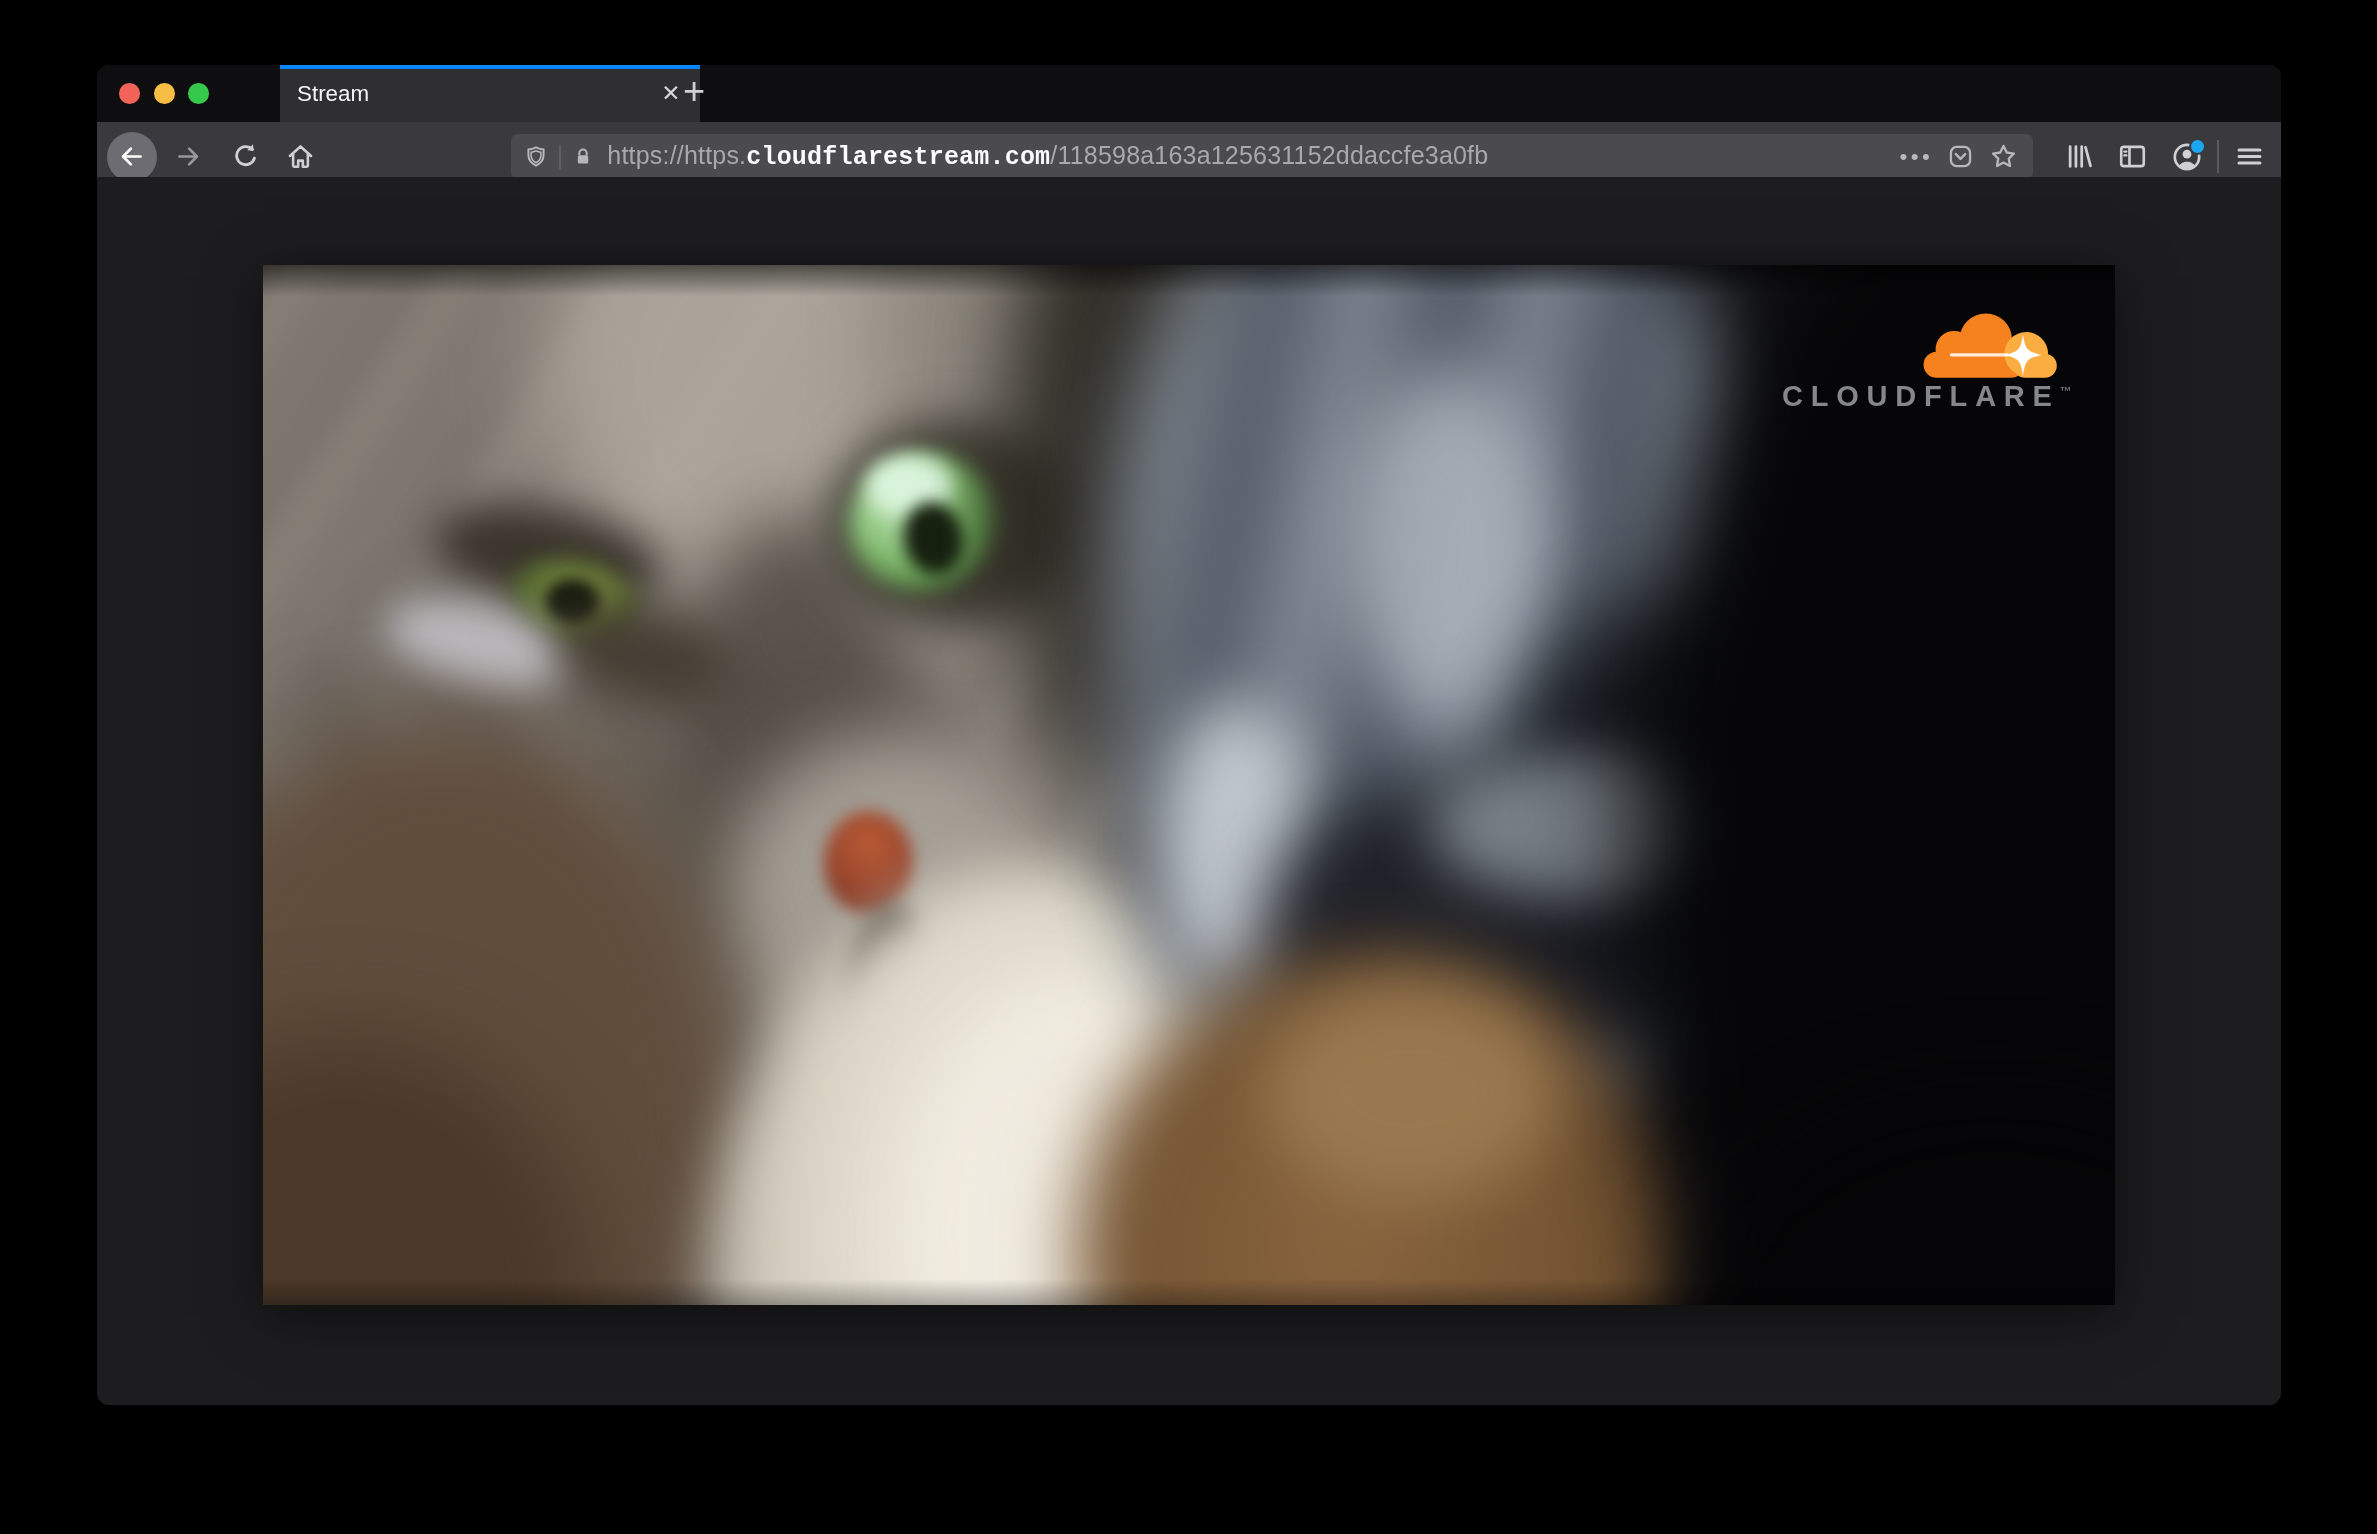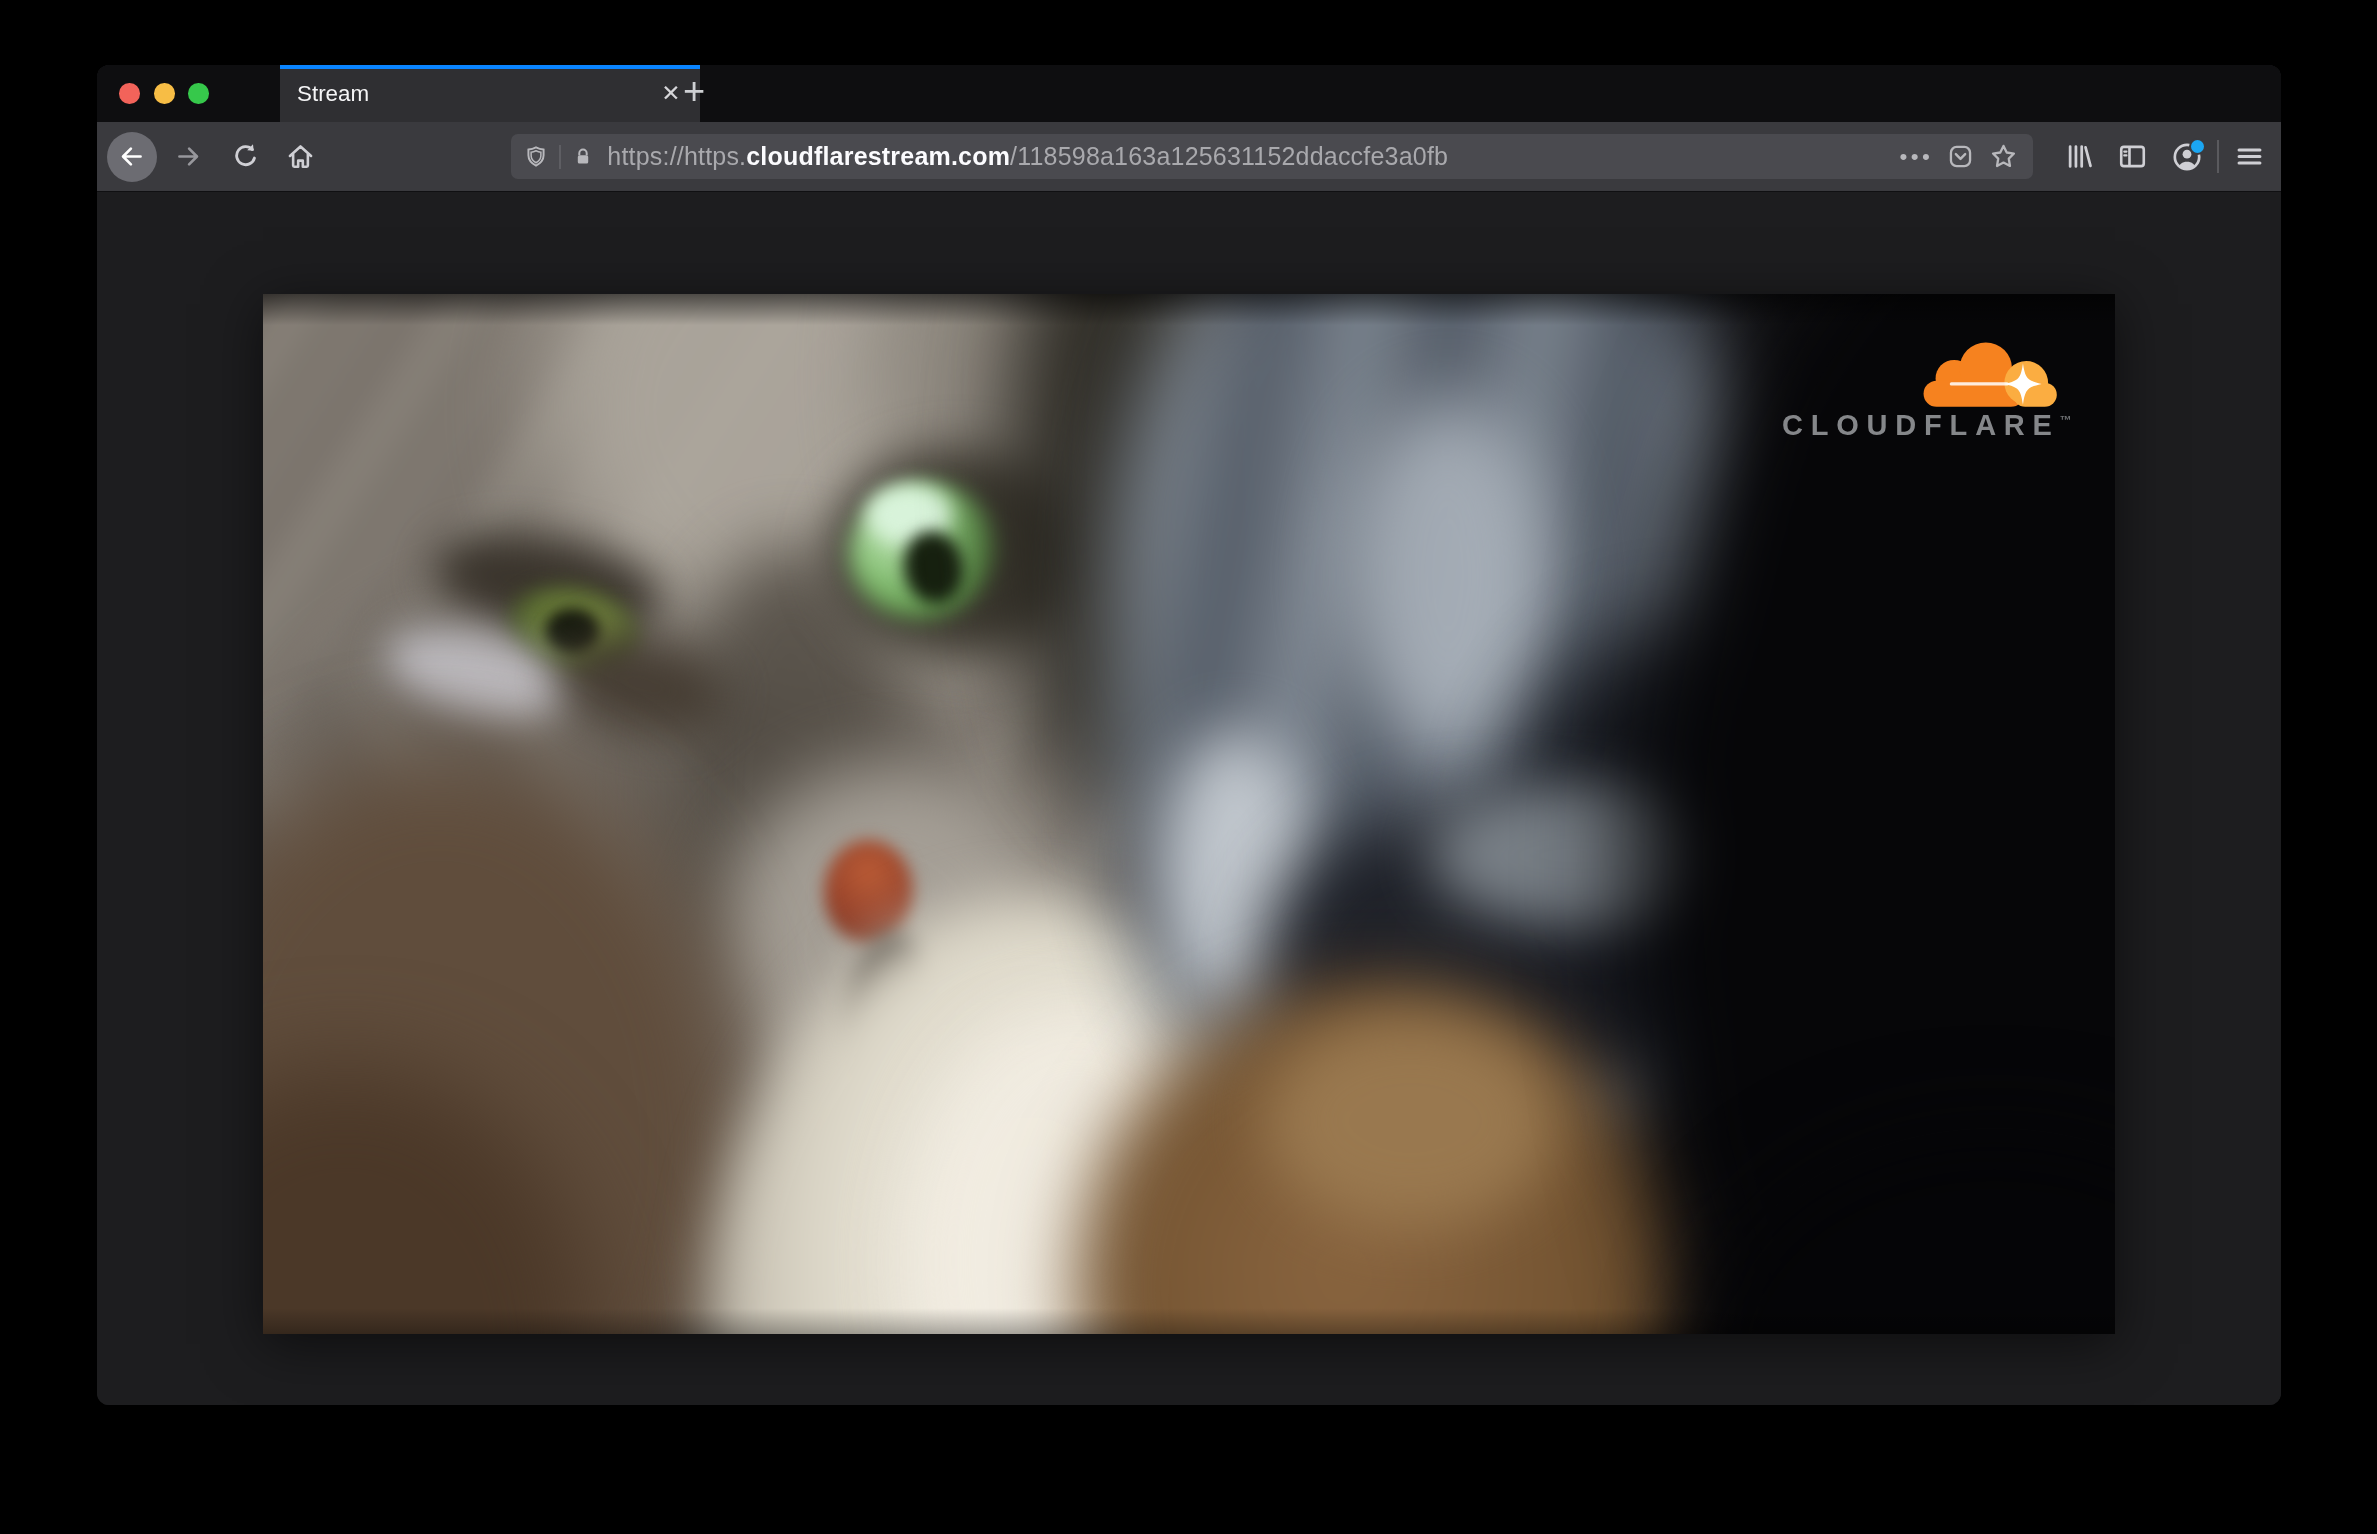--- a/index.html
+++ b/index.html
@@ -27,31 +27,31 @@
   .toolbar{position:relative;height:69px;background:#3a3a3e;border-bottom:0.9px solid #101012;}
   .tb-btn{position:absolute;display:flex;align-items:center;justify-content:center;cursor:pointer;}
   .btn-back{left:9.5px;top:9.5px;width:50px;height:50px;border-radius:50%;background:#6c6c72;}
   .btn-fwd{left:71px;top:14.7px;width:40px;height:40px;}
   .btn-reload{left:128px;top:14.7px;width:40px;height:40px;}
   .btn-home{left:183px;top:14.7px;width:40px;height:40px;}
   .urlbar{position:absolute;left:414px;top:12px;width:1522px;height:45px;background:#4a4a4f;
     border-radius:6.9px;display:flex;align-items:center;padding:0 13.8px 0 12px;box-sizing:border-box;cursor:text;}
   .urlbar .divider{width:1.7px;height:24px;background:#5e5e63;margin:0 10.3px;}
   .url-text{margin-left:12px;font-size:25px;letter-spacing:0.2px;white-space:nowrap;overflow:hidden;}
-  .url-text .dim{color:var(--txt-dim);} .url-text .dom{color:#fbfbfe;font-weight:700;}
+  .url-text .dim{color:var(--txt-dim);} .url-text .dom{color:#fbfbfe;font-weight:700;font-family:Liberation Mono, monospace;}
   .dots{margin-left:auto;color:var(--icon-mut);font-size:22.4px;letter-spacing:3.4px;line-height:45px;cursor:pointer;}
   .ub-icon{margin-left:12px;display:flex;align-items:center;cursor:pointer;}
   .right-cluster{position:absolute;right:12px;top:14.7px;height:40px;display:flex;align-items:center;}
   .rc-btn{width:40px;height:40px;display:flex;align-items:center;justify-content:center;cursor:pointer;position:relative;}
   .rc-gap{width:13.8px;} .rc-gap-s{width:10.3px;}
   .vsep{width:1.7px;height:33px;background:#5a5a5e;}
   .acc-badge{position:absolute;right:0.9px;top:0.9px;width:13px;height:13px;border-radius:50%;
     background:var(--badge);border:2.6px solid #3a3a3e;}
   
-  .content{position:absolute;left:0;top:141px;width:2184px;height:1214px;background:#1d1d1f;}
+  .content{position:absolute;left:0;top:112px;width:2184px;height:1214px;background:#1d1d1f;}
   .video{position:absolute;left:166px;top:88px;width:1852px;height:1040px;overflow:hidden;
     background:linear-gradient(100deg,#6f6962 0%,#5b554e 30%,#403b36 50%,#17171a 70%,#0a0a0c 100%);
     box-shadow:0 10.3px 52px rgba(0,0,0,.55);isolation:isolate;cursor:pointer;}
   .scene{position:absolute;inset:0;}
   .blob{position:absolute;border-radius:50%;}
   .v-top{position:absolute;inset:0;z-index:4;pointer-events:none;
     background:linear-gradient(180deg,rgba(0,0,0,.55) 0,rgba(0,0,0,0) 3%),
                linear-gradient(0deg,rgba(0,0,0,.3) 0,rgba(0,0,0,0) 2.5%);}
   .cf-logo{position:absolute;top:45px;right:49px;width:284px;z-index:5;text-align:left;}
   .cf-cloud{display:block;width:142px;height:68px;margin-left:135px;}

